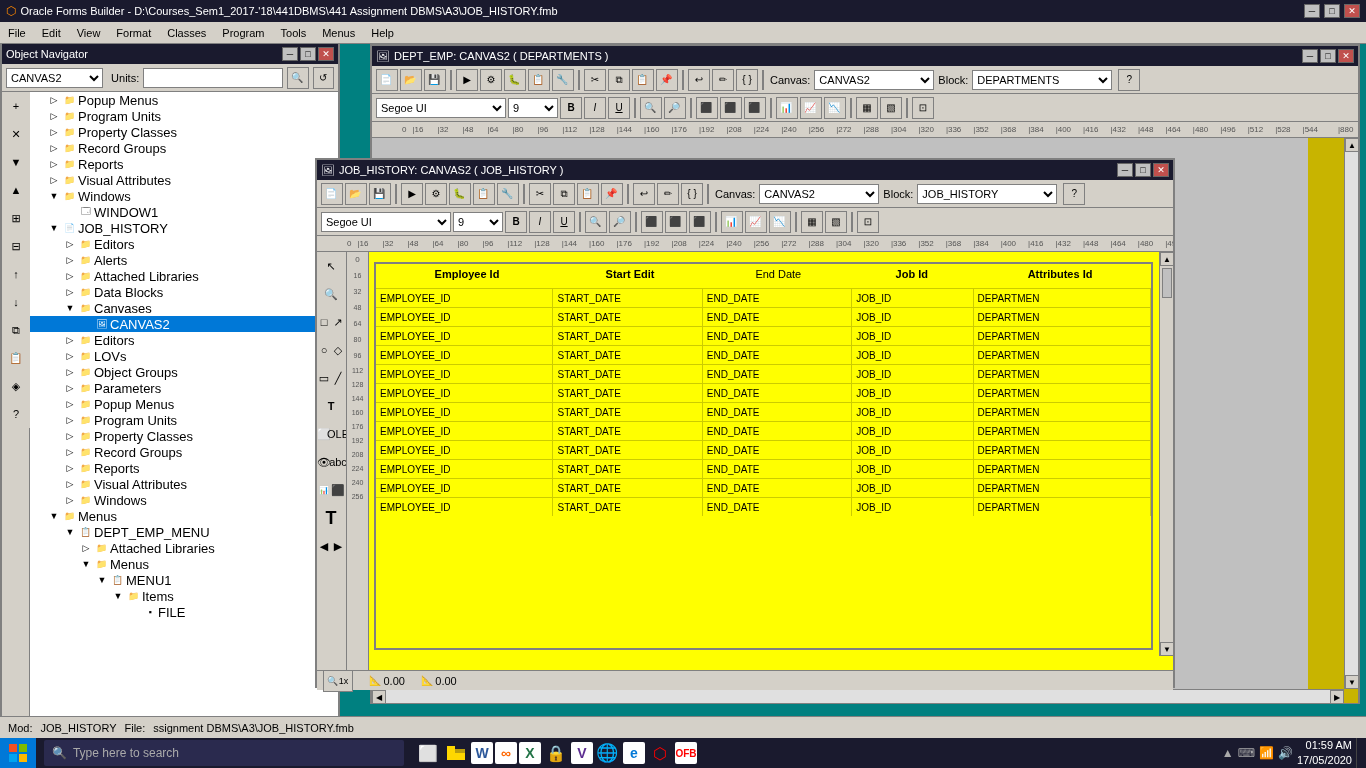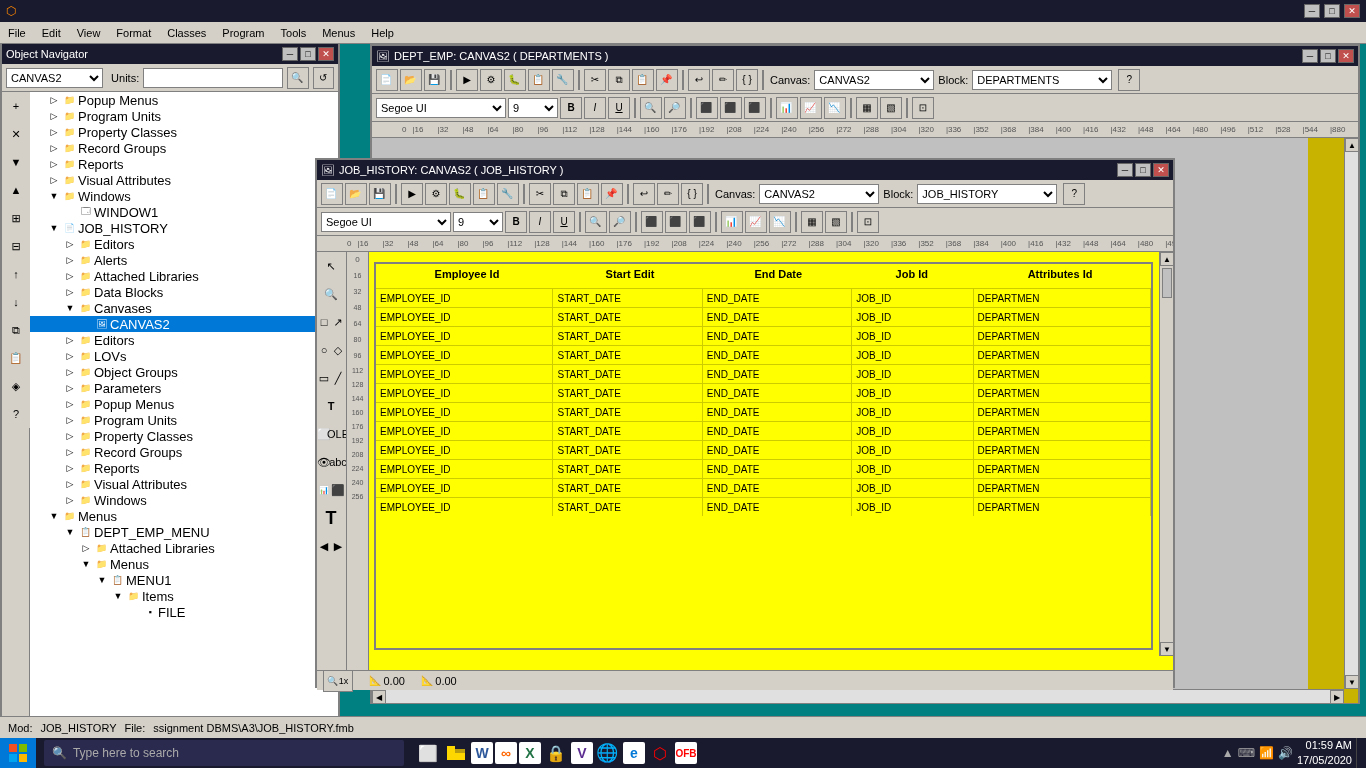--- a/index.html
+++ b/index.html
@@ -70,20 +70,21 @@
     
     .win-btn { width: 16px; height: 14px; background: #c0c0c0; border: 1px solid #666; font-size: 9px; display: flex; align-items: center; justify-content: center; cursor: pointer; color: black; }
     .win-btn-close { background: #c0504d; color: white; }
   </style>
 </head>
 <body>
 
 <div class="title-bar">
   <div class="title-bar-left">
     <span style="color:#f80;font-size:12px;">⬡</span>
+    <span style="font-size:11px;">Oracle Forms Builder - D:\Courses_Sem1_2017-'18\441DBMS\441 Assignment DBMS\A3\JOB_HISTORY.fmb</span>
   </div>
   <div class="title-bar-right">
     <div class="win-btn">─</div>
     <div class="win-btn">□</div>
     <div class="win-btn win-btn-close">✕</div>
   </div>
 </div>
 
 <div class="menu-bar">
   <div class="menu-item">File</div>
@@ -402,21 +403,21 @@
     <span style="margin-right:12px;">|384</span>
     <span style="margin-right:12px;">|400</span>
     <span style="margin-right:12px;">|416</span>
     <span style="margin-right:12px;">|432</span>
     <span style="margin-right:12px;">|448</span>
     <span style="margin-right:12px;">|464</span>
     <span style="margin-right:12px;">|480</span>
     <span style="margin-right:12px;">|496</span>
     <span style="margin-right:12px;">|512</span>
     <span style="margin-right:12px;">|528</span>
-    <span style="margin-right:12px;">|544</span>
+    <span style="margin-right:20px;">|544</span>
     <span style="margin-right:12px;">|880</span>
     <span style="margin-right:12px;">|576</span>
 
   </div>
 
   <div style="flex:1;background:#c0c0c0;position:relative;overflow:hidden;height:565px;">
 
     <div style="position:absolute;right:0;top:0;bottom:0;width:50px;background:#c8b400;"></div>
 
     <div style="position:absolute;right:0;top:0;bottom:14px;width:14px;background:#d4d0c8;border-left:1px solid #808080;display:flex;flex-direction:column;">
@@ -599,21 +600,21 @@
         <span style="height:14px;font-size:7px;line-height:14px;">256</span>
       </div>
 
       <div style="flex:1;background:#ffff00;overflow:hidden;position:relative;">
 
         <div style="position:absolute;top:10px;left:5px;right:20px;bottom:20px;border:2px solid #808080;background:#ffff00;">
 
           <div style="display:flex;padding:4px 2px;margin-bottom:4px;">
             <div style="flex:1.2;text-align:center;font-weight:bold;font-size:11px;">Employee Id</div>
             <div style="flex:1;text-align:center;font-weight:bold;font-size:11px;">Start Edit</div>
-            <div style="flex:1;text-align:center;font-weight:bold;font-size:11px;">End Date</div>
+            <div style="flex:1;text-align:center;font-weight:normal;font-size:11px;">End Date</div>
             <div style="flex:0.8;text-align:center;font-weight:bold;font-size:11px;">Job Id</div>
             <div style="flex:1.2;text-align:center;font-weight:bold;font-size:11px;">Attributes Id</div>
           </div>
 
           <div id="data-rows-container">
           <div style="display: flex; border-top: 1px solid rgb(204, 204, 0);">
                 <div style="padding: 1px 4px; font-size: 10px; background: rgb(255, 255, 0); white-space: nowrap; overflow: hidden; text-overflow: ellipsis; height: 18px; display: flex; align-items: center; border-right: 1px solid rgb(204, 204, 0); flex: 1.2 1 0%;">EMPLOYEE_ID</div>
                 <div style="padding: 1px 4px; font-size: 10px; background: rgb(255, 255, 0); white-space: nowrap; overflow: hidden; text-overflow: ellipsis; height: 18px; display: flex; align-items: center; border-right: 1px solid rgb(204, 204, 0); flex: 1 1 0%;">START_DATE</div>
                 <div style="padding: 1px 4px; font-size: 10px; background: rgb(255, 255, 0); white-space: nowrap; overflow: hidden; text-overflow: ellipsis; height: 18px; display: flex; align-items: center; border-right: 1px solid rgb(204, 204, 0); flex: 1 1 0%;">END_DATE</div>
                 <div style="padding: 1px 4px; font-size: 10px; background: rgb(255, 255, 0); white-space: nowrap; overflow: hidden; text-overflow: ellipsis; height: 18px; display: flex; align-items: center; border-right: 1px solid rgb(204, 204, 0); flex: 0.8 1 0%;">JOB_ID</div>

